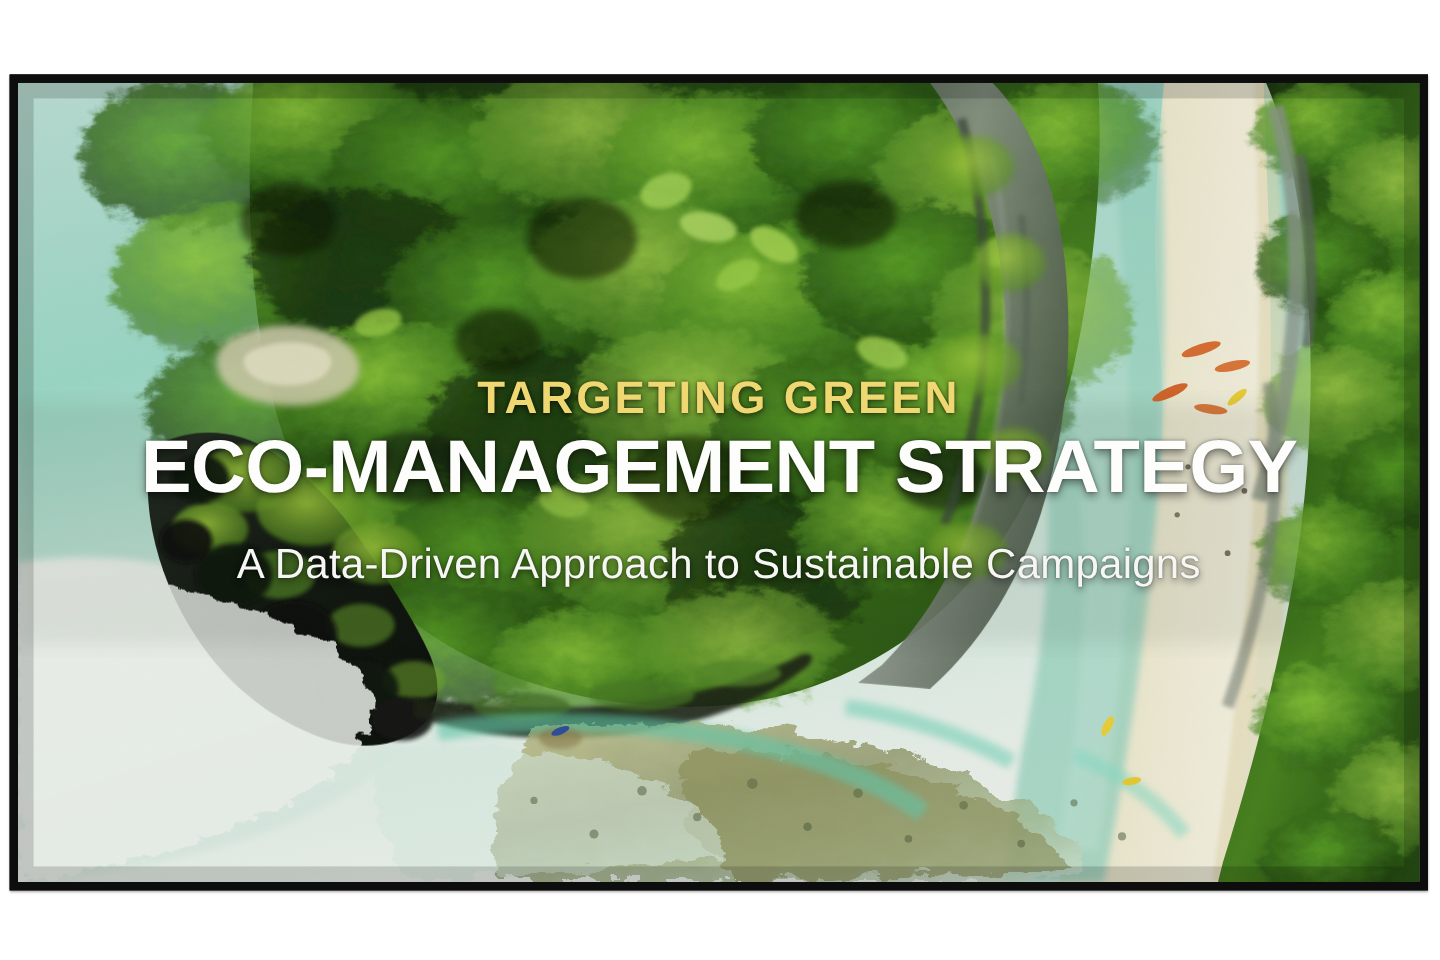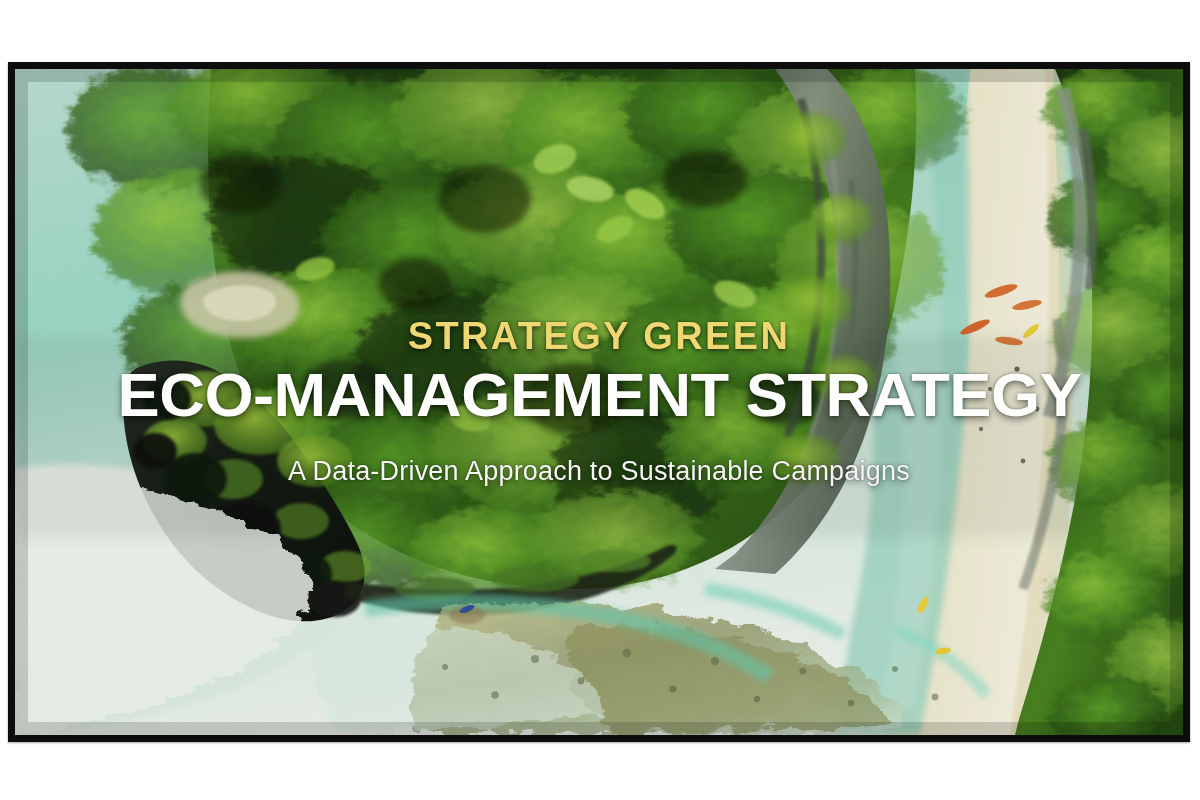--- a/index.html
+++ b/index.html
@@ -80,21 +80,21 @@
     letter-spacing: -0.5px;
     color: #fdfdfb;
     text-shadow: 0 3px 7px rgba(0,0,0,0.45), 0 0 3px rgba(0,0,0,0.4);
     margin: 0;
     line-height: 1.05;
     white-space: nowrap;
     transform: scaleX(1.02);
   }
 
   #subtitle {
-    font-size: 27px;
+    font-size: 35px;
     font-weight: 400;
     color: #f6f6f4;
     text-shadow: 0 2px 6px rgba(0,0,0,0.5), 0 0 2px rgba(0,0,0,0.45);
     margin: 28px 0 0 0;
     line-height: 1.2;
     white-space: nowrap;
     letter-spacing: 0.2px;
   }
 </style>
 </head>
@@ -442,19 +442,19 @@
           <rect x="0" y="0" width="1168" height="666" filter="url(#grain)" opacity="0.30"></rect>
 
           <rect x="0" y="0" width="1168" height="666" fill="none" stroke="#000000" stroke-width="26" opacity="0.16"></rect>
 
           <rect x="0" y="268" width="1168" height="200" fill="#0b1408" opacity="0.07" filter="url(#softenLg)"></rect>
         </g>
       </svg>
     </div>
 
     <div id="title-overlay">
-      <div id="kicker">STRATEGY GREEN</div>
+      <div id="kicker">TARGETING GREEN</div>
       <h1 id="main-title">ECO-MANAGEMENT STRATEGY</h1>
       <div id="subtitle">A Data-Driven Approach to Sustainable Campaigns</div>
     </div>
 
   </div>
 </div>
 
 </body></html>

